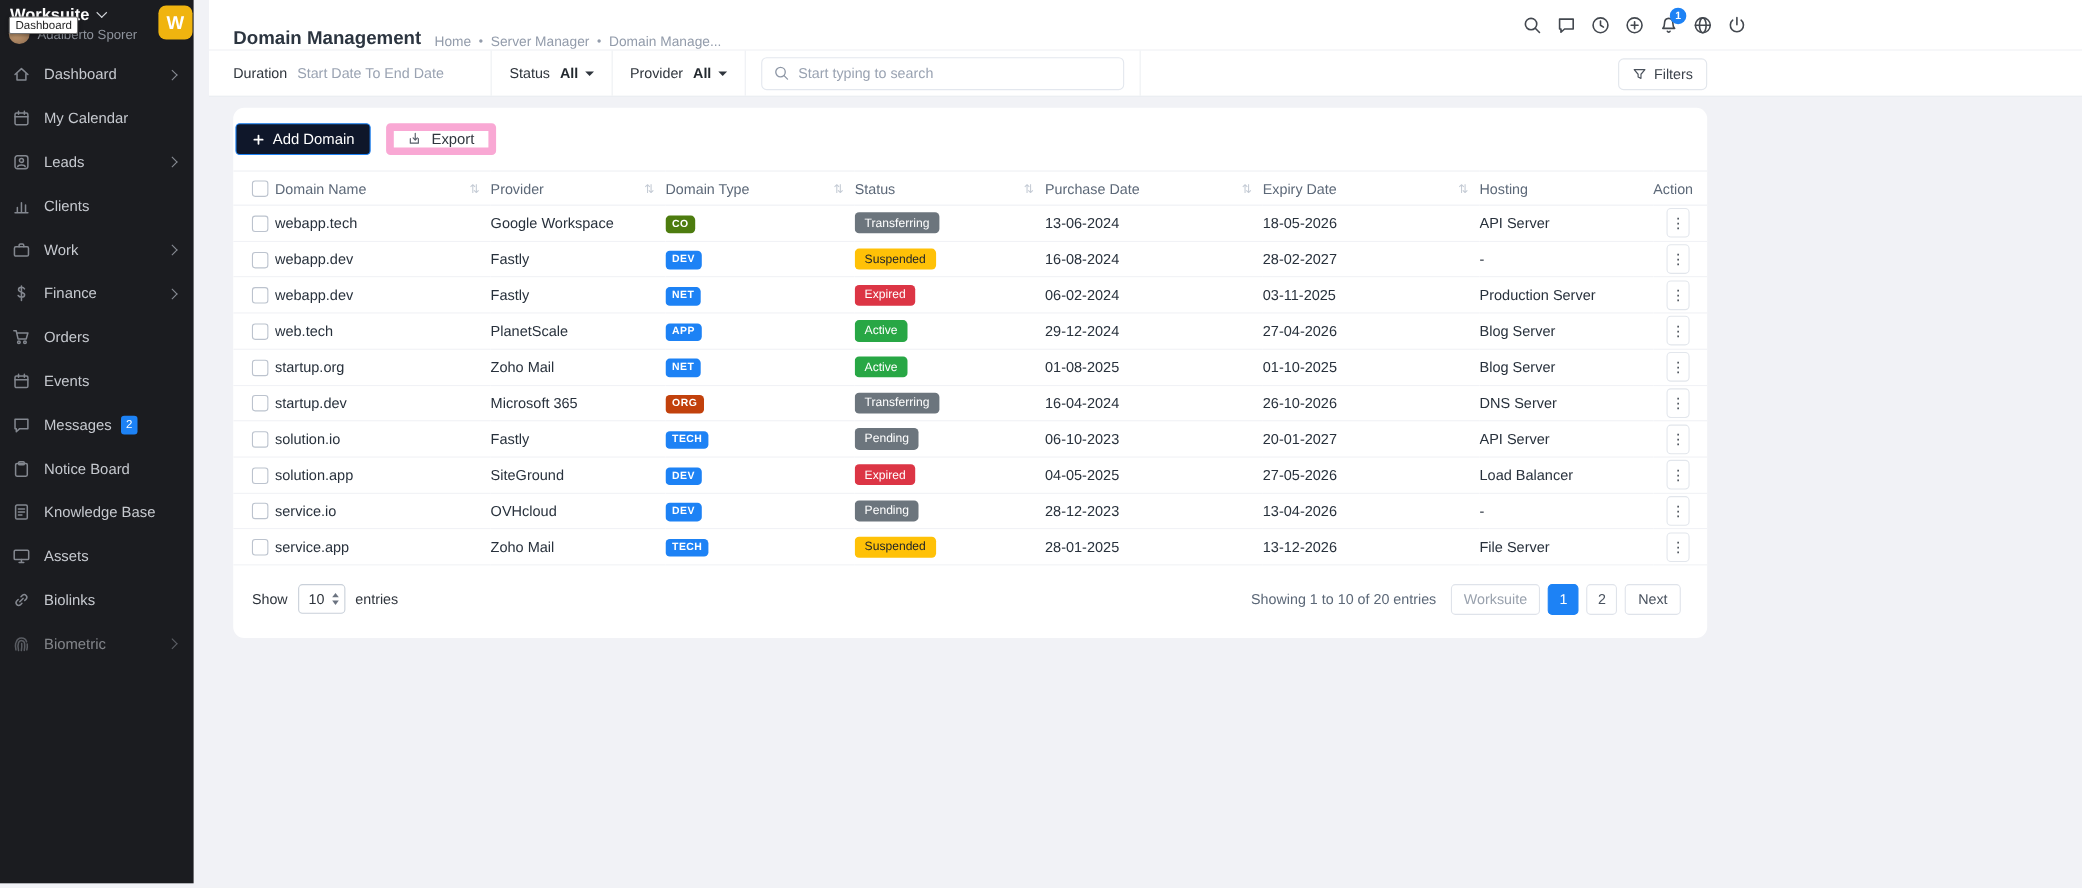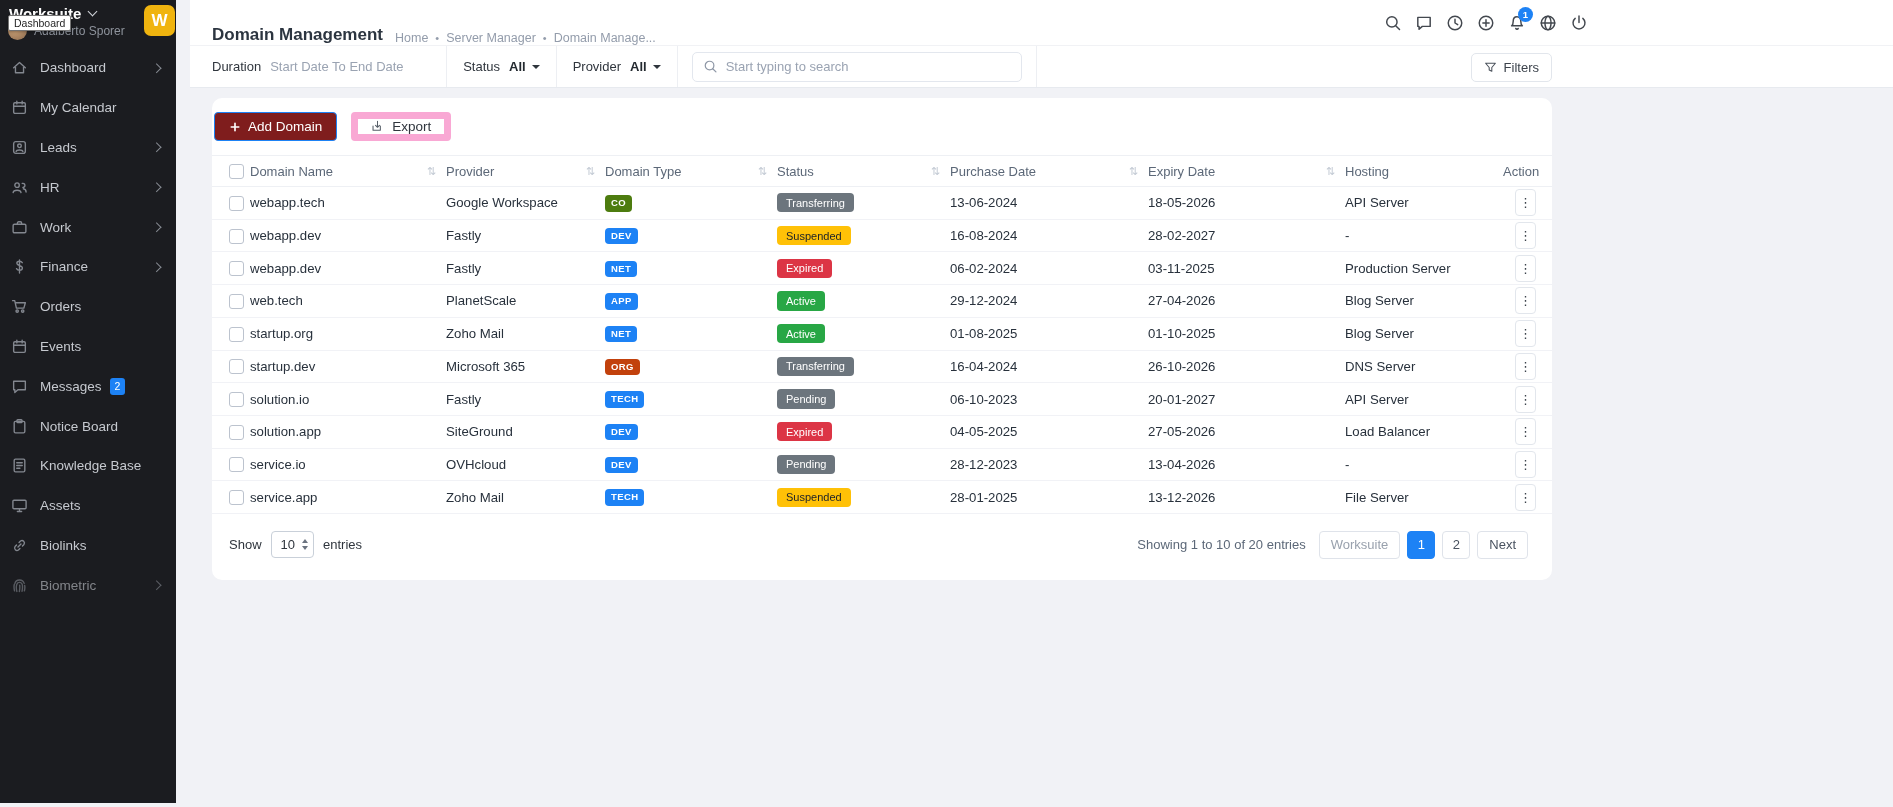--- a/index.html
+++ b/index.html
@@ -54,21 +54,21 @@
 .search-ic svg{width:100%;height:100%}
 .search-input{border:0;outline:0;flex:1;font-size:13px;color:#2f353d;font-family:inherit;background:transparent}
 .search-input::placeholder{color:#9aa3b2}
 .filters-btn{position:absolute;right:341px;top:7px;height:29px;display:flex;align-items:center;gap:7px;padding:0 12px;background:#fff;border:1px solid #e2e6ec;border-radius:5px;color:#3c434c;font-size:13px;cursor:pointer;font-family:inherit}
 .funnel-ic{width:13px;height:13px;color:#4a515b;display:inline-flex}
 .funnel-ic svg{width:100%;height:100%}
 
 
 .card{margin:10px 341px 0 22px;background:#fff;border-radius:10px;overflow:hidden}
 .card-toolbar{display:flex;align-items:center;gap:14px;padding:14px 12px 14px 2px}
-.btn-primary{display:flex;align-items:center;gap:7px;height:29px;padding:0 14px;background:#7f1d1d;border:1px solid #1d82f5;border-radius:4px;color:#fff;font-size:13.5px;cursor:pointer;font-family:inherit}
+.btn-primary{display:flex;align-items:center;gap:7px;height:29px;padding:0 14px;background:#0f172a;border:1px solid #1d82f5;border-radius:4px;color:#fff;font-size:13.5px;cursor:pointer;font-family:inherit}
 .btn-primary svg{stroke-width:2.2}
 .btn-light{display:flex;align-items:center;gap:8px;height:29px;padding:0 13px;background:#fff;border:7px solid #f9a8d4;border-radius:4px;color:#2f353d;font-size:13.5px;cursor:pointer;font-family:inherit}
 .btn-ic{width:12px;height:12px;display:inline-flex;flex:none}
 .btn-ic svg{width:100%;height:100%}
 .btn-light .btn-ic{color:#565e68;width:13px;height:13px}
 
 
 table{width:100%;border-collapse:collapse;table-layout:fixed}
 .c1{width:38px}.c2{width:196px}.c3{width:159px}.c4{width:172px}.c5{width:173px}.c6{width:198px}.c7{width:197px}.c8{width:158px}.c9{width:49px}
 thead th{border-top:1px solid #eef0f4;border-bottom:1px solid #eef0f4;padding:7px 10px 7px 0;text-align:left;font-weight:500;color:#5c6878;font-size:13px}
@@ -140,26 +140,24 @@
               <circle cx="8" cy="6.4" r="1.7"></circle>
               <path d="M4.8 11.8c.4-2 6-2 6.4 0"></path>
             </svg>
           </span>
           <span class="nav-label">Leads</span>
           <span class="nav-chevron"></span>
         </div>
         <div class="nav-item">
           <span class="nav-icon">
             <svg viewBox="0 0 16 16" fill="none" stroke="currentColor" stroke-width="1.3" stroke-linecap="round" stroke-linejoin="round">
-              <circle cx="5.7" cy="5.8" r="2.1"></circle>
-              <path d="M2 12.8c.3-3 7.1-3 7.4 0M10.6 4.2a1.9 1.9 0 1 1 .6 3.7M11.6 9.2c1.7.3 2.6 1.5 2.6 3.1"></path>
-            </svg>
-          </span>
-          <span class="nav-label">HR</span>
-          <span class="nav-chevron"></span>
+              <path d="M2.5 13.5h11M4.5 13V9M8 13V5M11.5 13V7"></path>
+            </svg>
+          </span>
+          <span class="nav-label">Clients</span>
         </div>
         <div class="nav-item">
           <span class="nav-icon">
             <svg viewBox="0 0 16 16" fill="none" stroke="currentColor" stroke-width="1.3" stroke-linecap="round" stroke-linejoin="round">
               <rect x="2" y="5" width="12" height="8" rx="1.2"></rect>
               <path d="M6 5V3.8C6 3.1 6.5 2.6 7.2 2.6h1.6c.7 0 1.2.5 1.2 1.2V5"></path>
             </svg>
           </span>
           <span class="nav-label">Work</span>
           <span class="nav-chevron"></span>

